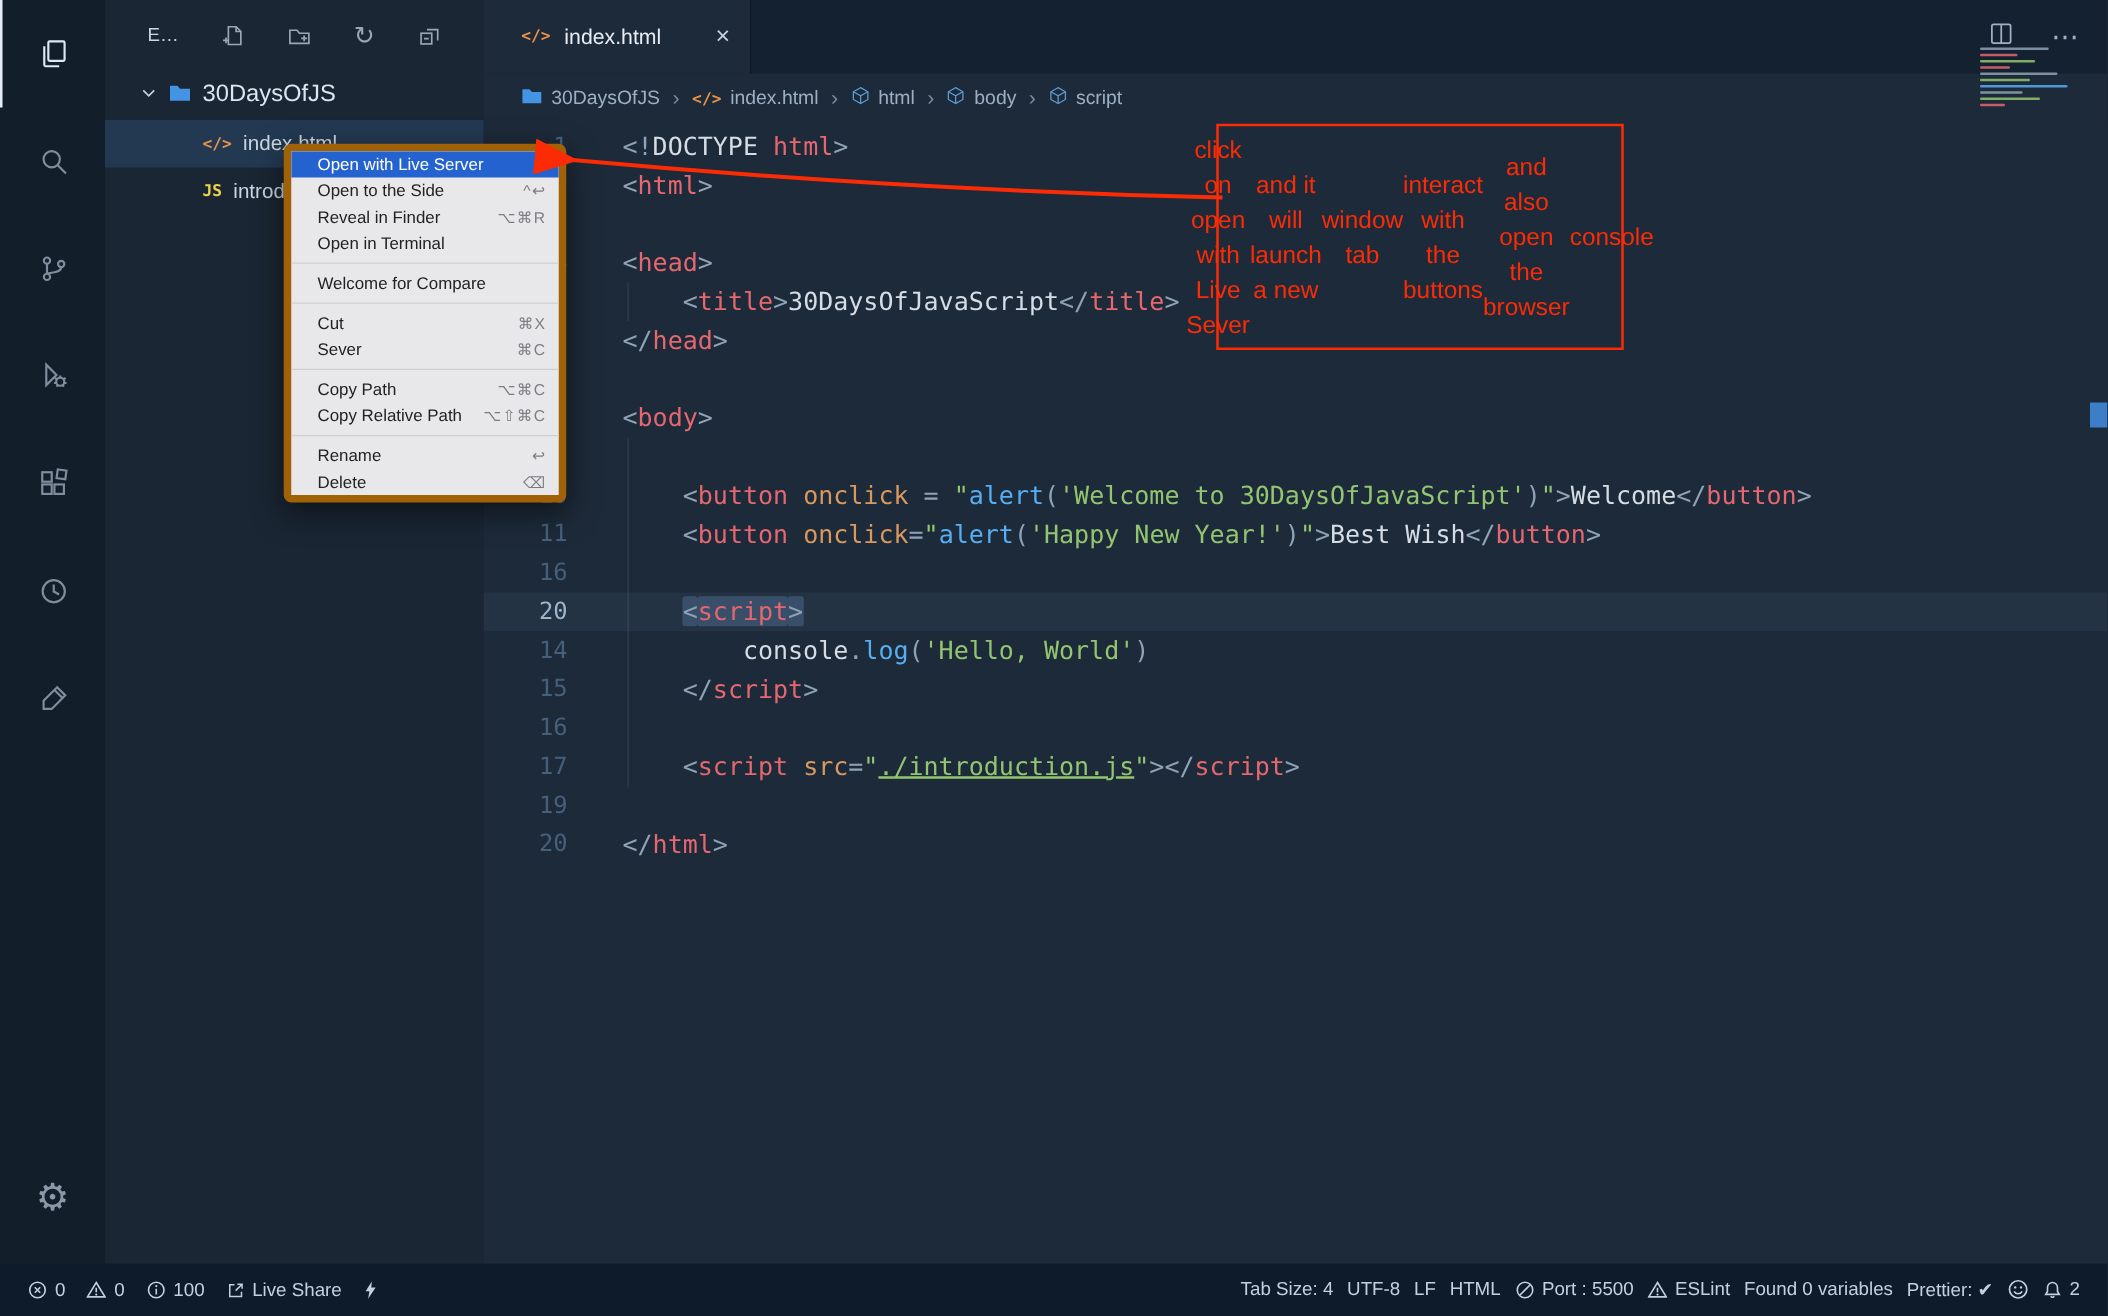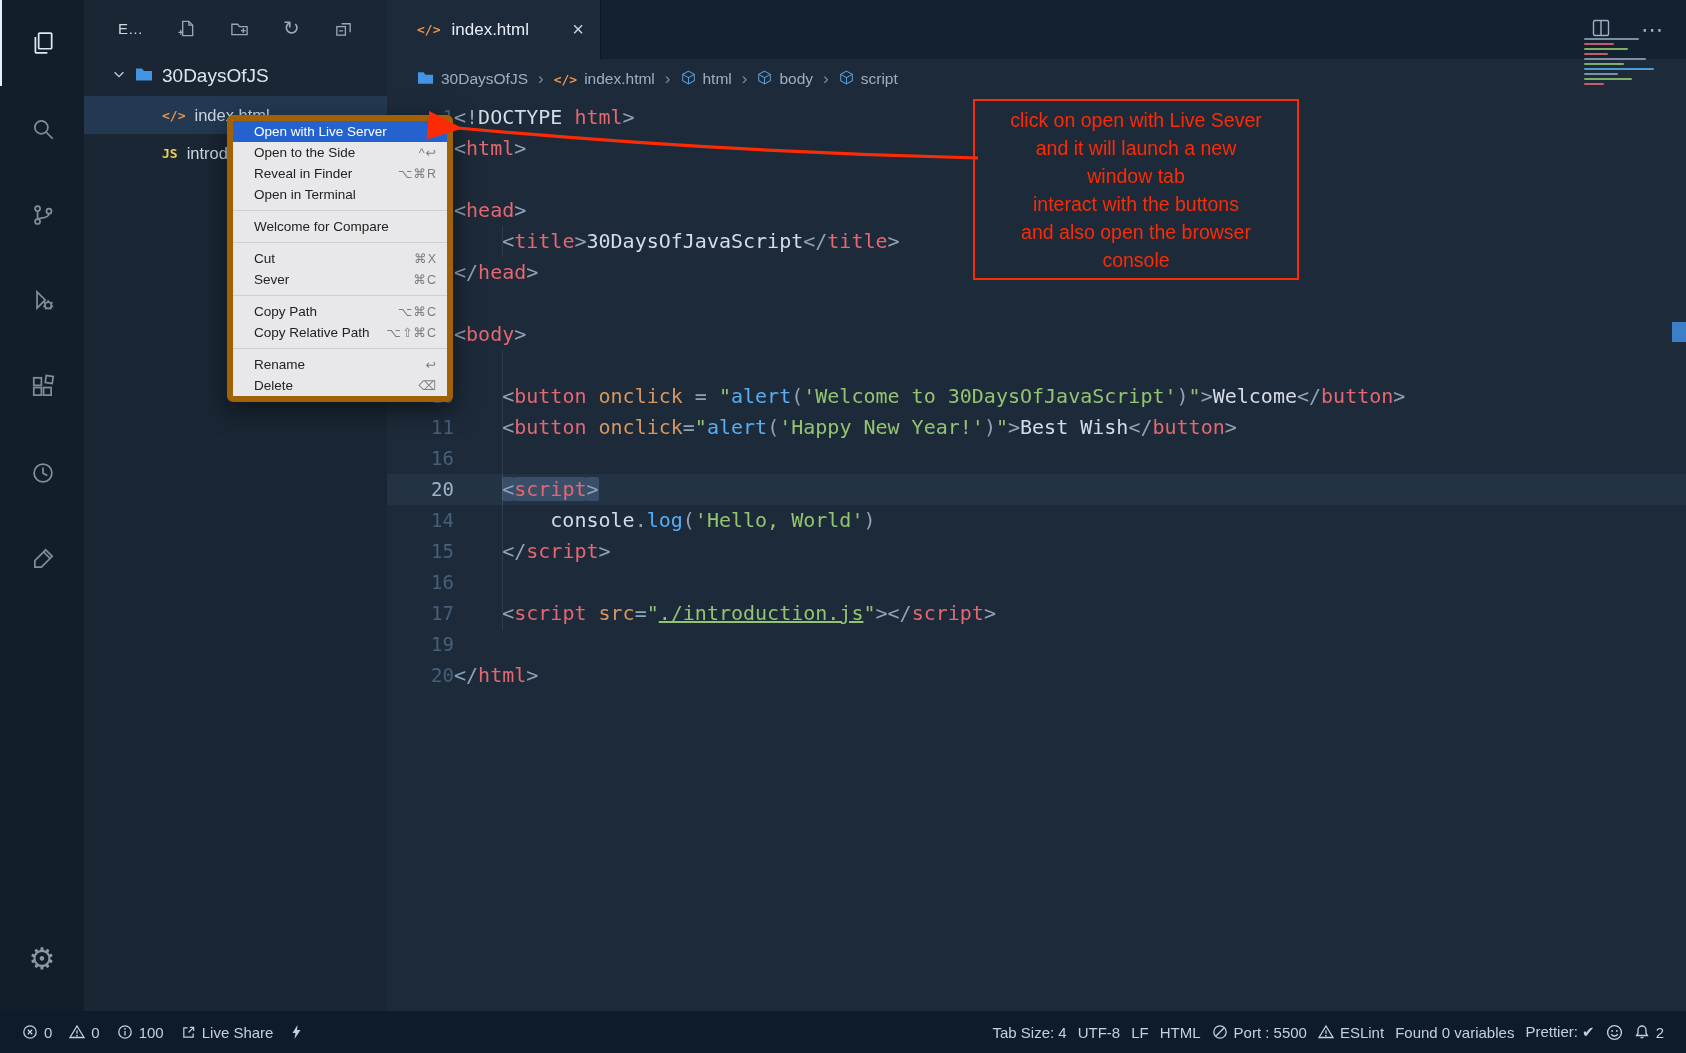--- a/index.html
+++ b/index.html
@@ -41,53 +41,53 @@
               font-size:15.5px;color:#9db0c3;background:#1d2a39}
   .bc-item{display:flex;align-items:center;gap:7px}
   .bc-sep{color:#7b8da0;font-size:17px;margin:0 1px}
 
   .code{position:absolute;top:99px;left:0;right:0;bottom:0;padding-top:3px;
         font-family:"DejaVu Sans Mono","Liberation Mono",monospace;font-size:20px}
   .code-line{height:31px;line-height:31px;display:flex;white-space:pre}
   .code-line.current{background:rgba(125,160,200,0.08)}
   .ln{flex:0 0 67px;text-align:right;color:#46607c;font-size:19px}
   .current .ln{color:#9db4cb}
-  .lt{}
+  .lt{margin-left:44px}
   .tk-p{color:#8fa3b6}.tk-t{color:#e5676f}.tk-a{color:#d8985f}
   .tk-s{color:#93c571}.tk-f{color:#57aef2}.tk-w{color:#d5dce6}
   .hl{background:rgba(110,150,200,0.28);border-radius:2px}
   .u{text-decoration:underline}
   .indent-guide{position:absolute;width:1px;background:rgba(255,255,255,0.09);left:115px}
 
   .minimap{position:absolute;top:38px;right:14px;width:88px;height:70px;opacity:.85}
   .mm-line{height:2px;margin-bottom:3px;border-radius:1px}
 
   .overview-marker{position:absolute;right:0;top:322px;width:14px;height:20px;background:#3d7ec8}
 
   
   .annotation-box{position:absolute;left:973px;top:99px;width:326px;height:181px;border:2px solid #fb2c05;
-                  z-index:40;display:flex;flex-direction:column;justify-content:center;align-items:center;
+                  z-index:40;display:flex;flex-direction:row;justify-content:center;align-items:center;
                   font-size:19.5px;line-height:28px;color:#fb2c05;text-align:center}
   .arrow-overlay{position:absolute;left:0;top:0;z-index:60;pointer-events:none}
 
   
   .context-menu{position:absolute;left:227px;top:115px;width:226px;background:#e8e8ea;border-radius:6px;
                 overflow:hidden;border:6px solid #a16207;box-shadow:0 8px 24px rgba(0,0,0,.5);
                 z-index:50;font-size:13.5px;color:#222}
   .menu-item{height:21px;display:flex;align-items:center;padding:0 10px 0 21px;cursor:default}
   .menu-item.highlighted{background:#2463cf;color:#fff}
   .menu-shortcut{margin-left:auto;color:#7d7d82;letter-spacing:1px;font-size:12.5px}
   .highlighted .menu-shortcut{color:#dce6f5}
   .menu-separator{height:1px;background:#cfcfd3;margin:5px 0}
 
   
   .status-bar{position:absolute;left:0;right:0;bottom:0;height:42px;background:#0d1b2b;display:flex;
               align-items:center;font-size:15px;color:#c3d0dd;padding:0 22px}
   .sb-left{display:flex;gap:17px;align-items:center}
-  .sb-right{margin-left:auto;display:flex;gap:11px;align-items:center}
+  .sb-right{margin-left:auto;display:flex;gap:11px;align-items:flex-start}
   .status-item{display:flex;align-items:center;gap:6px}
   .status-item .icon{display:flex;align-items:center}
 </style>
 </head>
 <body>
 
 <div class="activity-bar">
   <div class="ab-item active">
     <svg width="26" height="26" viewBox="0 0 24 24">
         <rect x="8" y="2.8" width="12" height="14.5" rx="1" fill="none" stroke="#dfe8f2" stroke-width="1.6"></rect>

